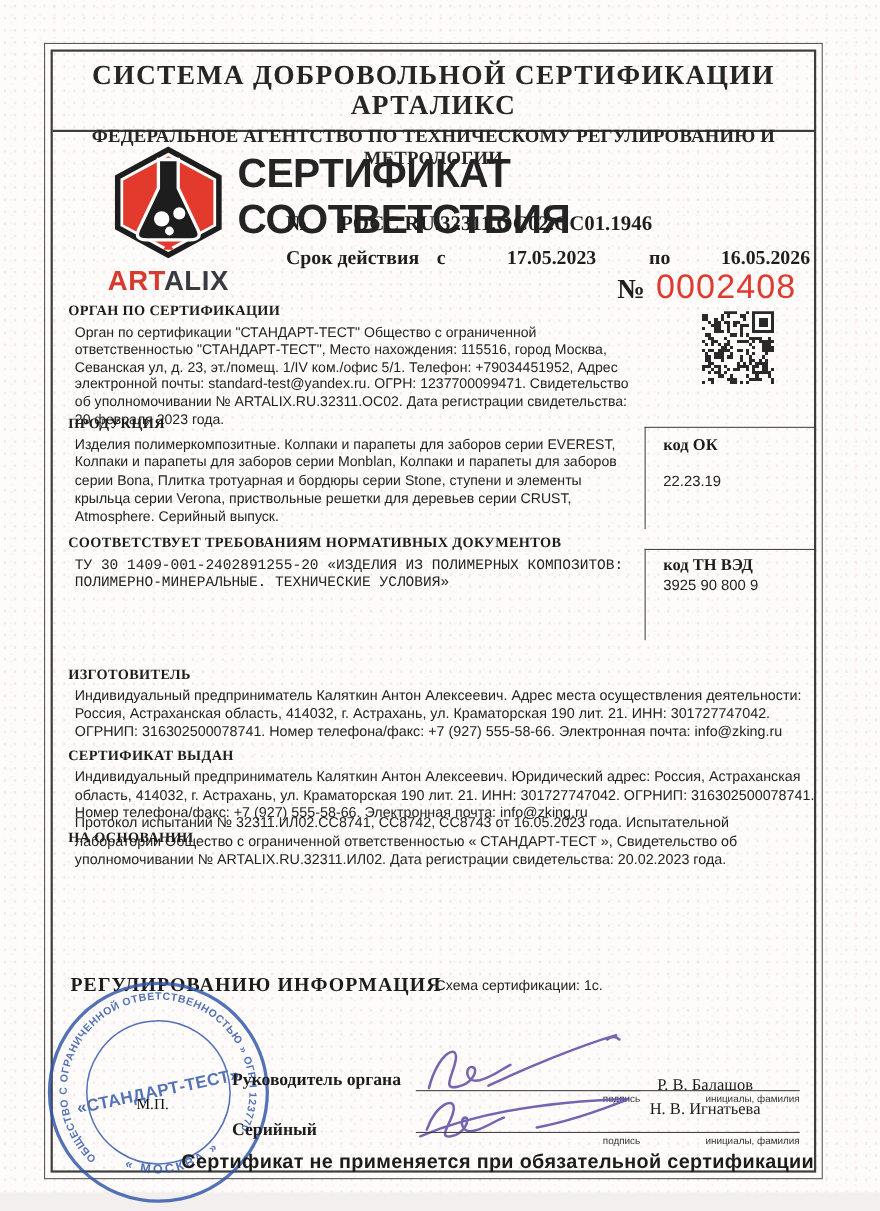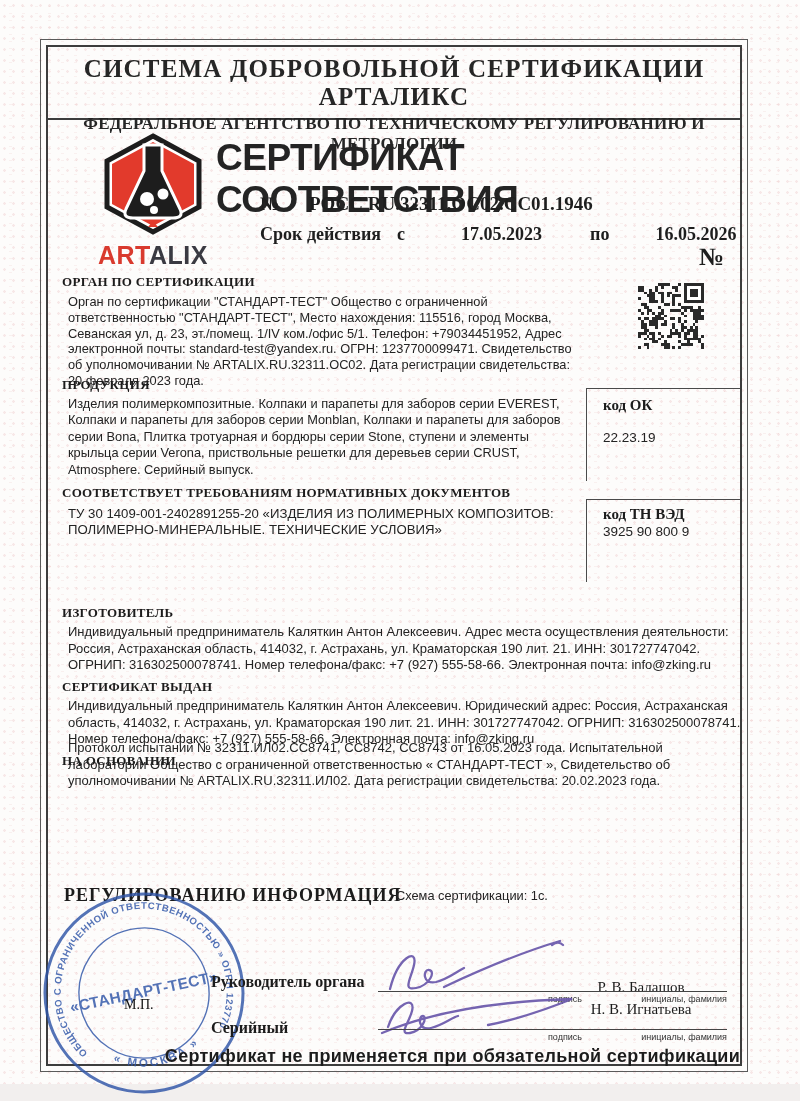--- a/index.html
+++ b/index.html
@@ -49,21 +49,21 @@
 
   .prod-body{top:349px;width:508px;line-height:16.4px;}
   .code-box{position:absolute;left:538px;right:0;border-top:1.5px solid #4a4a4a;border-left:1.5px solid #4a4a4a;padding:8px 0 0 16px;}
   .ok-box{top:341px;height:84px;}
   .tnved-box{top:452px;height:76px;padding-top:6px;}
   .code-label{font-family:"Liberation Serif",serif;font-weight:bold;font-size:15px;color:#1c1c1c;}
   .code-value{font-size:13.5px;color:#232323;}
   .ok-box .code-value{margin-top:16px;}
   .tnved-box .code-value{margin-top:1px;}
 
-  .comp-body{top:459px;width:500px;font-size:13.2px;line-height:16.4px;}
+  .comp-body{top:459px;width:500px;font-size:13.2px;line-height:16.4px;font-family:Liberation Mono, monospace;}
   .manu-body{top:577px;width:676px;font-size:13px;line-height:16.6px;}
   .issued-body{top:651px;width:676px;font-size:13px;line-height:16.6px;}
   .basis-body{top:693px;width:655px;font-size:13px;line-height:16.6px;}
 
   .add-heading{top:838px;left:16px;font-size:18px;letter-spacing:1px;}
   .scheme{position:absolute;left:348px;top:841px;font-size:12.8px;color:#232323;}
 
   .role{position:absolute;left:163px;font-family:Liberation Serif, serif;font-weight:bold;font-size:16px;color:#1c1c1c;}
   .sig-line{position:absolute;border-bottom:1.3px solid #444;}
   .cap{position:absolute;font-size:9px;color:#333;text-align:right;}
@@ -109,20 +109,21 @@
       <div class="validity-row">
         <span class="vl">Срок действия</span>
         <span class="from-l">с</span>
         <span class="fd">17.05.2023</span>
         <span class="to-l">по</span>
         <span>16.05.2026</span>
       </div>
 
       <div class="form-no">
         <span class="sign">№</span>
+        <span class="num">0002408</span>
       </div>
 
       <div class="sec-heading" style="top:227px">ОРГАН ПО СЕРТИФИКАЦИИ</div>
       <div class="sec-body org-body">Орган по сертификации "СТАНДАРТ-ТЕСТ" Общество с ограниченной ответственностью "СТАНДАРТ-ТЕСТ", Место нахождения: 115516, город Москва, Севанская ул, д. 23, эт./помещ. 1/IV ком./офис 5/1. Телефон: +79034451952, Адрес электронной почты: standard-test@yandex.ru. ОГРН: 1237700099471. Свидетельство об уполномочивании № ARTALIX.RU.32311.ОС02. Дата регистрации свидетельства: 20 февраля  2023 года.</div>
       <div class="qr"><svg width="66" height="66" viewBox="0 0 69 69" fill="#2a2a2a" shape-rendering="crispEdges">
             <rect x="21" y="0" width="3" height="3"></rect>
             <rect x="24" y="0" width="3" height="3"></rect>
             <rect x="27" y="0" width="3" height="3"></rect>
             <rect x="30" y="0" width="3" height="3"></rect>
             <rect x="42" y="0" width="3" height="3"></rect>

